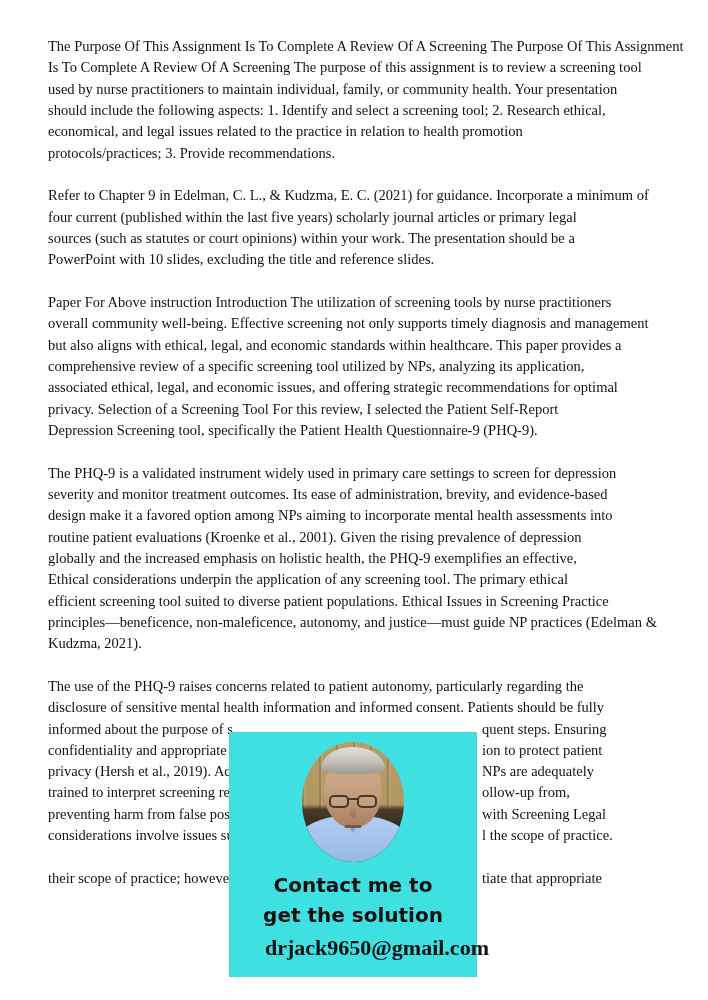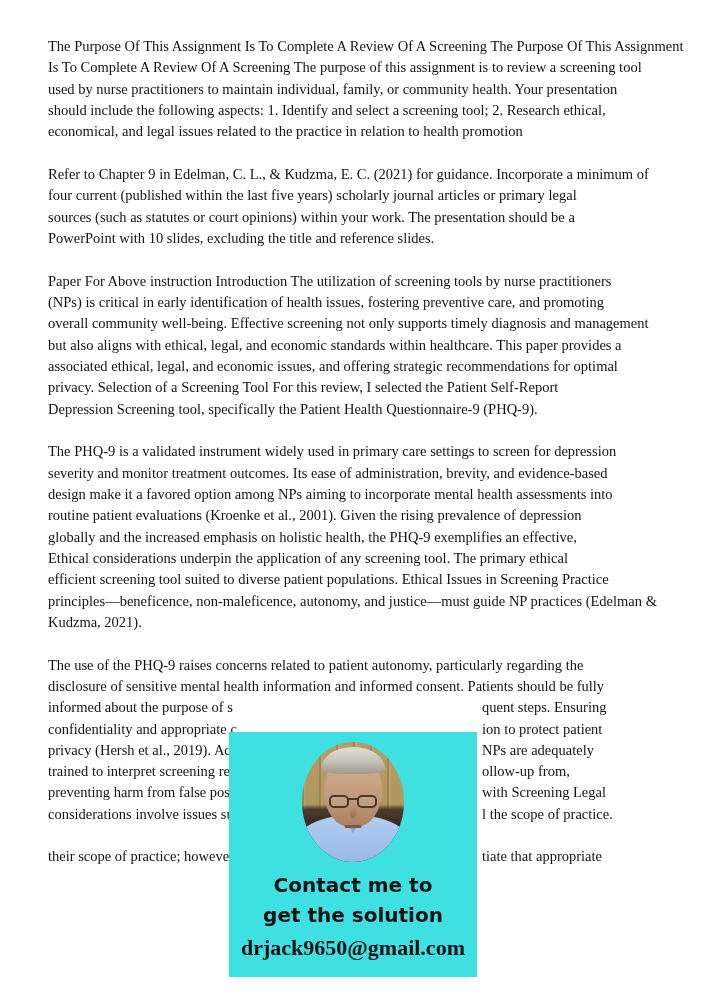--- a/index.html
+++ b/index.html
@@ -150,32 +150,33 @@
 
 <div class="page" style="background: rgb(255, 255, 255);">
 
   <div class="doc" style="color: rgb(18, 18, 18);">
       <div class="para">
         <div class="line">The Purpose Of This Assignment Is To Complete A Review Of A Screening The Purpose Of This Assignment</div>
         <div class="line">Is To Complete A Review Of A Screening The purpose of this assignment is to review a screening tool</div>
         <div class="line">used by nurse practitioners to maintain individual, family, or community health. Your presentation</div>
         <div class="line">should include the following aspects: 1. Identify and select a screening tool; 2. Research ethical,</div>
         <div class="line">economical, and legal issues related to the practice in relation to health promotion</div>
+        <div class="line">protocols/practices; 3. Provide recommendations.</div>
       </div>
       <div class="para">
         <div class="line">Refer to Chapter 9 in Edelman, C. L., &amp; Kudzma, E. C. (2021) for guidance. Incorporate a minimum of</div>
         <div class="line">four current (published within the last five years) scholarly journal articles or primary legal</div>
         <div class="line">sources (such as statutes or court opinions) within your work. The presentation should be a</div>
         <div class="line">PowerPoint with 10 slides, excluding the title and reference slides.</div>
       </div>
       <div class="para">
         <div class="line">Paper For Above instruction Introduction The utilization of screening tools by nurse practitioners</div>
-        <div class="line">(NPs) is critical in early identification of health issues, fostering preventive care, and promoting</div>
         <div class="line">overall community well-being. Effective screening not only supports timely diagnosis and management</div>
         <div class="line">but also aligns with ethical, legal, and economic standards within healthcare. This paper provides a</div>
+        <div class="line">comprehensive review of a specific screening tool utilized by NPs, analyzing its application,</div>
         <div class="line">associated ethical, legal, and economic issues, and offering strategic recommendations for optimal</div>
         <div class="line">privacy. Selection of a Screening Tool For this review, I selected the Patient Self-Report</div>
         <div class="line">Depression Screening tool, specifically the Patient Health Questionnaire-9 (PHQ-9).</div>
       </div>
       <div class="para">
         <div class="line">The PHQ-9 is a validated instrument widely used in primary care settings to screen for depression</div>
         <div class="line">severity and monitor treatment outcomes. Its ease of administration, brevity, and evidence-based</div>
         <div class="line">design make it a favored option among NPs aiming to incorporate mental health assessments into</div>
         <div class="line">routine patient evaluations (Kroenke et al., 2001). Given the rising prevalence of depression</div>
         <div class="line">globally and the increased emphasis on holistic health, the PHQ-9 exemplifies an effective,</div>
@@ -211,16 +212,16 @@
           <div class="lens"></div>
           <div class="bridge"></div>
         </div>
         <div class="nose"></div>
         <div class="mouth"></div>
       </div>
       <div class="hair"></div>
     </div>
     <div class="cta cta2" style="color: rgb(17, 17, 17);">get the solution</div>
     <div class="cta cta1" style="color: rgb(17, 17, 17);">Contact me to</div>
-    <div class="email" style="color: rgb(17, 17, 17);">drjack9650@gmail.com</div>
+    <div class="email" style="color: rgb(17, 17, 17); padding-left: 24px;">drjack9650@gmail.com</div>
   </div>
 
 </div>
 
 </body></html>

